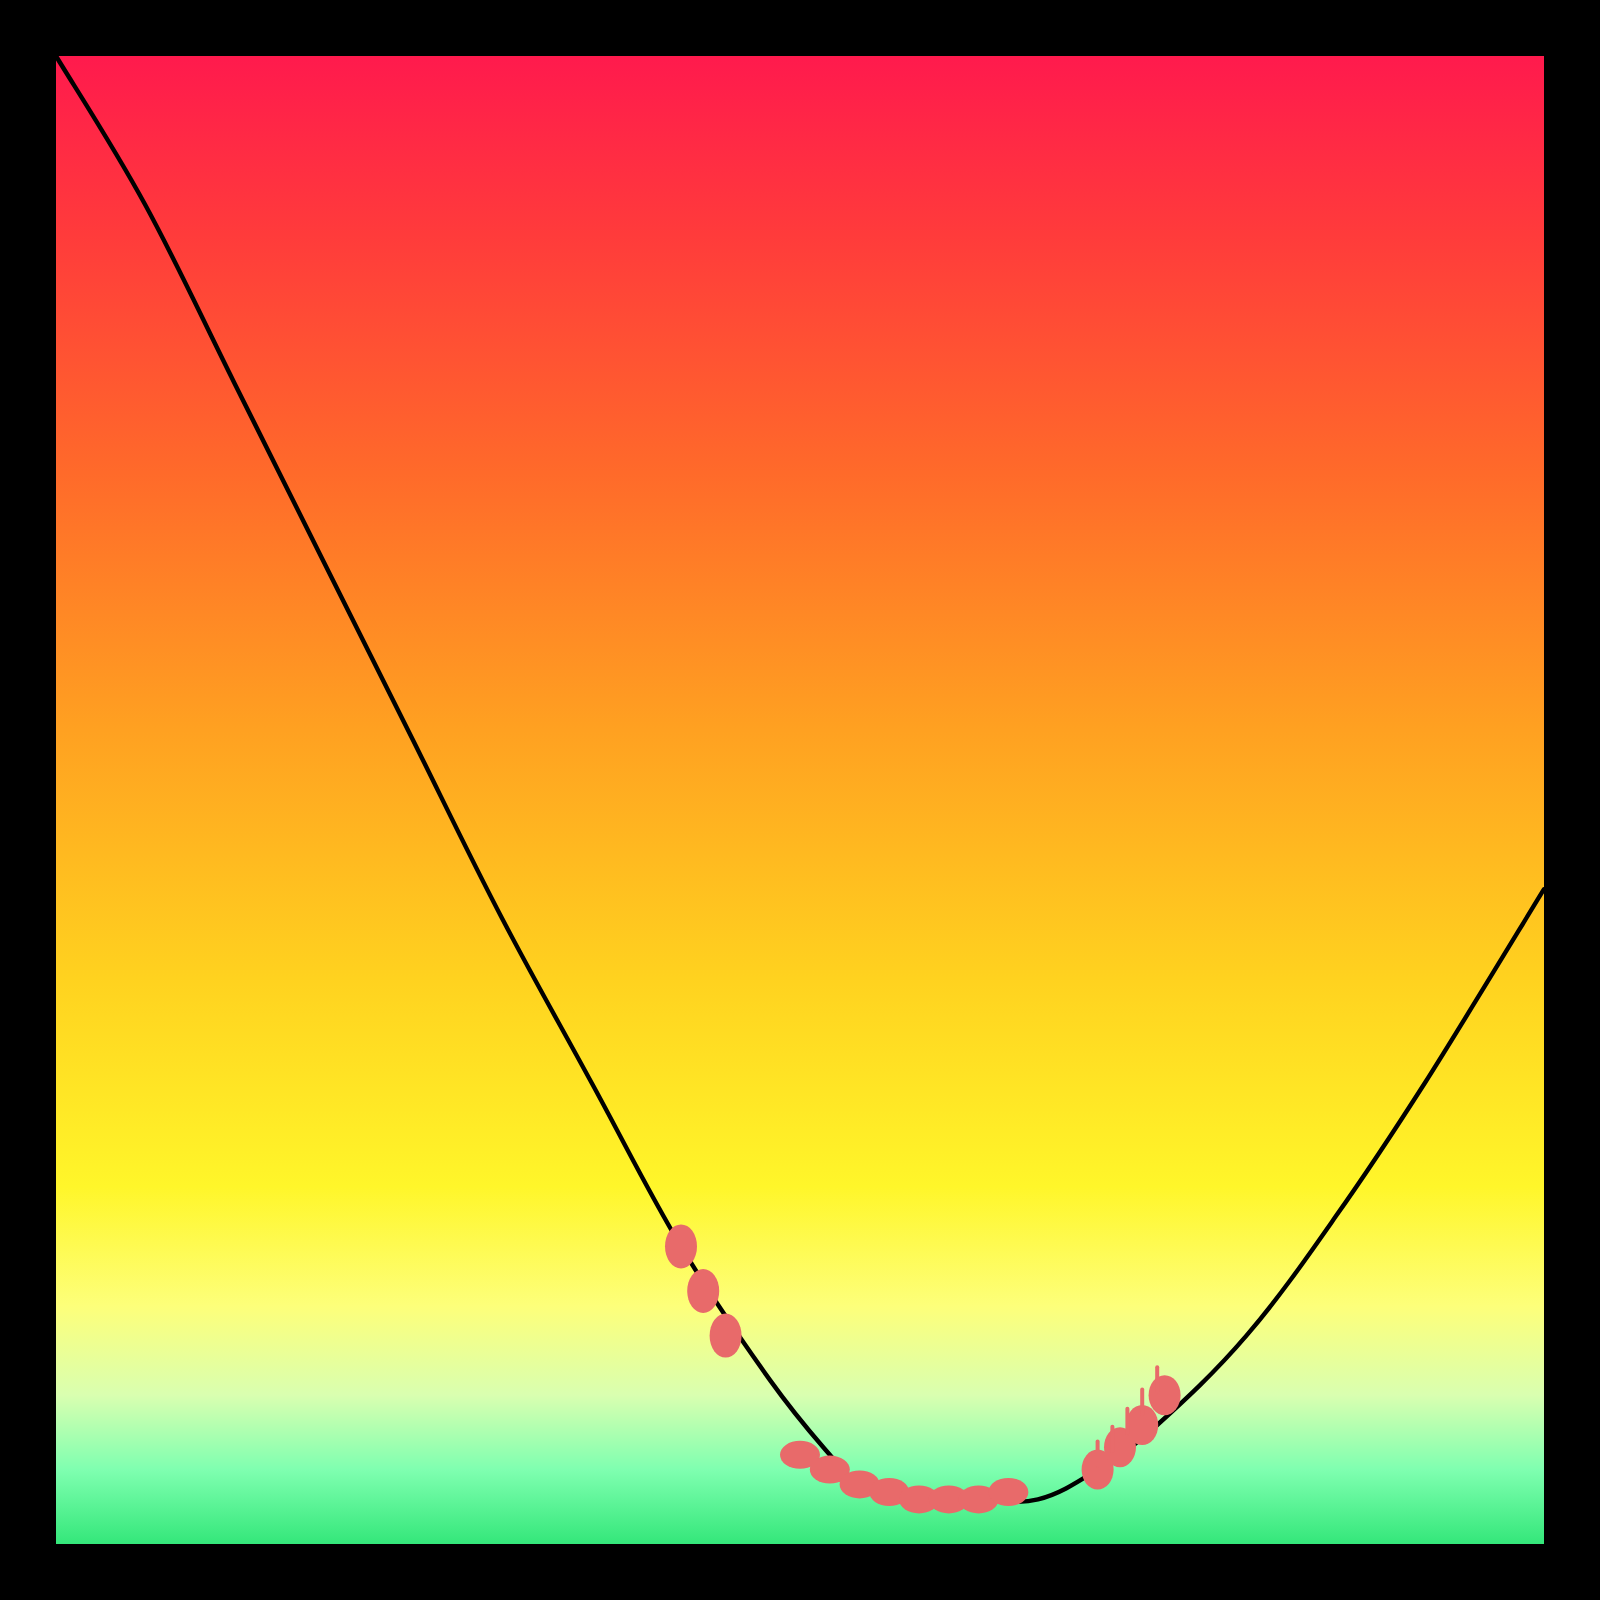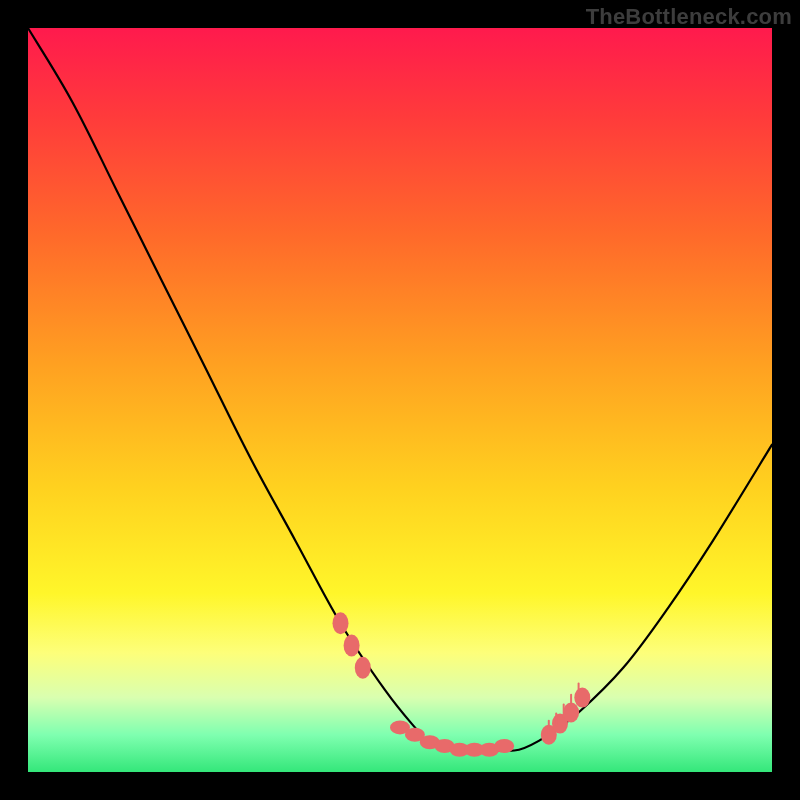--- a/index.html
+++ b/index.html
@@ -55,21 +55,20 @@
     height: 744px;
     overflow: visible;
   }
 </style>
 </head>
 <body>
 
 <div class="frame">
   <div class="plot"></div>
 
-  <div class="watermark">TheBottleneck.com</div>
 
   <svg class="curve" viewBox="0 0 744 744" preserveAspectRatio="none">
     <path id="main-curve" fill="none" stroke="#000" stroke-width="2.2" stroke-linecap="round" stroke-linejoin="round" d="M 0.0 0.0 C 8.0 13.4, 28.6 44.9, 44.6 74.4 C 60.7 103.9, 73.2 131.5, 89.3 163.7 C 105.4 195.8, 117.8 220.8, 133.9 253.0 C 150.0 285.1, 162.5 310.1, 178.6 342.2 C 194.6 374.4, 207.1 400.7, 223.2 431.5 C 239.3 462.3, 251.8 483.9, 267.8 513.4 C 283.9 542.8, 296.4 568.4, 312.5 595.2 C 328.6 622.0, 343.7 643.4, 357.1 662.2 C 370.5 680.9, 378.8 690.0, 386.9 699.4 C 394.9 708.7, 393.7 710.2, 401.8 714.2 C 409.8 718.3, 420.8 720.3, 431.5 721.7 C 442.2 723.0, 450.6 721.7, 461.3 721.7 C 472.0 721.7, 480.3 724.4, 491.0 721.7 C 501.8 719.0, 510.1 713.5, 520.8 706.8 C 531.5 700.1, 537.2 696.5, 550.6 684.5 C 564.0 672.4, 579.1 658.6, 595.2 639.8 C 611.3 621.1, 623.8 603.1, 639.8 580.3 C 655.9 557.6, 665.7 542.8, 684.5 513.4 C 703.2 483.9, 733.3 434.0, 744.0 416.6"></path>
     <g id="markers">
         <ellipse cx="312.5" cy="595.2" rx="8" ry="11" fill="#e86a6a"></ellipse>
         <ellipse cx="323.6" cy="617.5" rx="8" ry="11" fill="#e86a6a"></ellipse>
         <ellipse cx="334.8" cy="639.8" rx="8" ry="11" fill="#e86a6a"></ellipse>
         <ellipse cx="372.0" cy="699.4" rx="10" ry="7" fill="#e86a6a"></ellipse>
         <ellipse cx="386.9" cy="706.8" rx="10" ry="7" fill="#e86a6a"></ellipse>
         <ellipse cx="401.8" cy="714.2" rx="10" ry="7" fill="#e86a6a"></ellipse>

